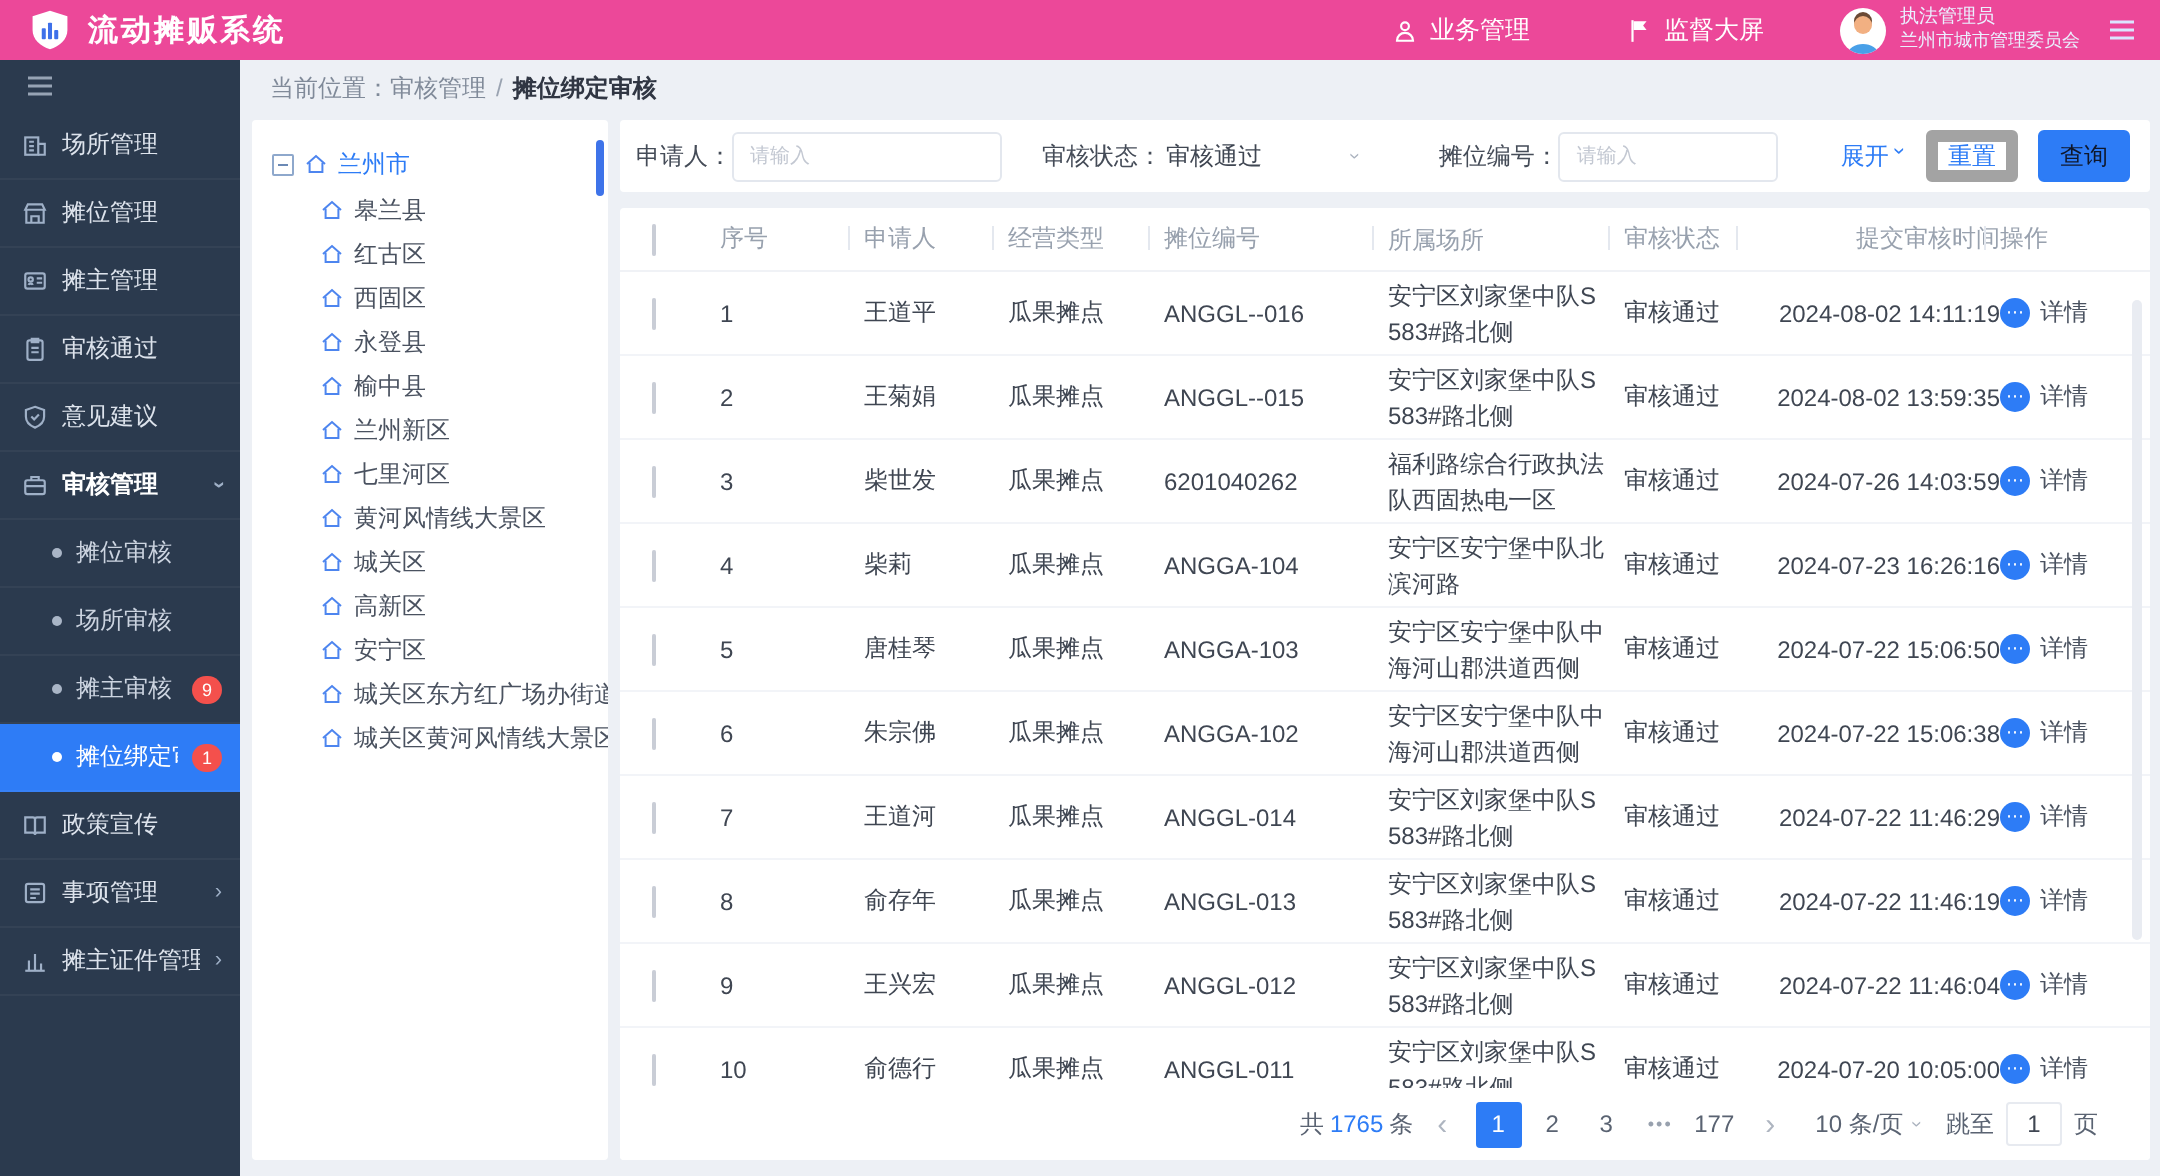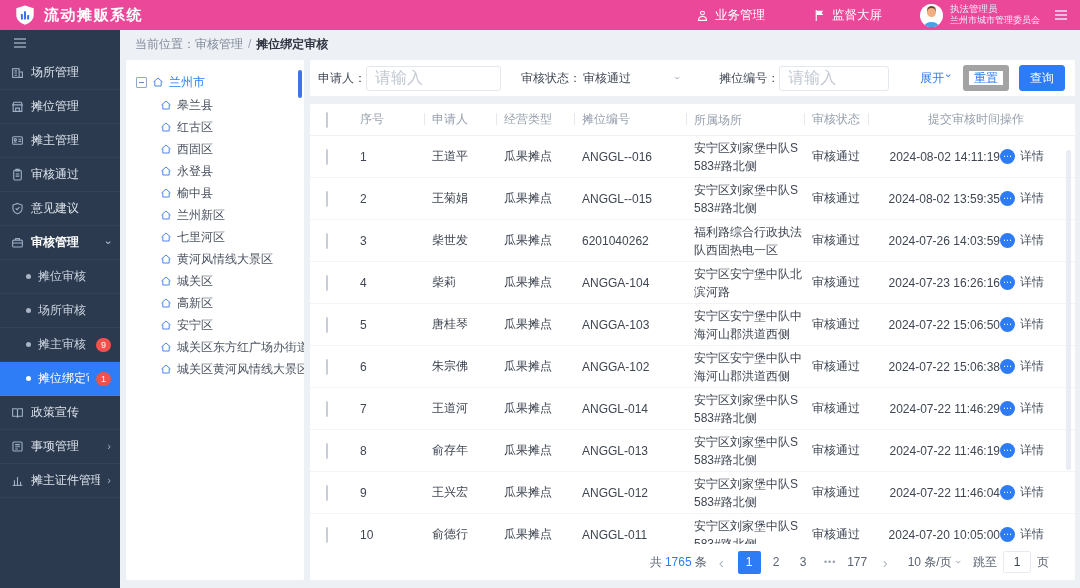--- a/index.html
+++ b/index.html
@@ -47,30 +47,30 @@
   .tree-root { display:flex; align-items:center; gap:5px; height:24px; color:#2d7cf6; cursor:pointer; }
   .expander { position:relative; width:11px; height:11px; border:1px solid #8ea8cc; border-radius:1px; background:#fff; flex:none; }
   .expander::after { content:""; position:absolute; left:2px; right:2px; top:4px; height:1px; background:#6b89b5; }
   .home-ic { display:flex; flex:none; color:#4d85ef; }
   .tree-child { display:flex; align-items:center; gap:5px; height:22px; padding-left:24px; color:#4a5260; white-space:nowrap; overflow:hidden; cursor:pointer; }
   .tree-thumb { position:absolute; right:2px; top:10px; width:4px; height:28px; background:#3e73e9; border-radius:2px; }
 
   
   .filter-card { position:absolute; left:310px; top:60px; width:765px; height:36px; background:#fff; border-radius:2px; display:flex; align-items:center; padding:0 10px 0 8px; }
   .f-label { color:#454c58; flex:none; }
-  .f-input { width:135px; height:25px; border:1px solid #e3e7ee; border-radius:3px; padding:0 8px; font-size:16px; color:#6d28d9; outline:none; background:#fff; }
+  .f-input { width:135px; height:25px; border:1px solid #e3e7ee; border-radius:3px; padding:0 8px; font-size:10px; color:#6d28d9; outline:none; background:#fff; }
   .f-input::placeholder { color:#c3c8d2; }
   .f-select { width:105px; height:25px; display:flex; align-items:center; justify-content:space-between; padding:0 6px 0 2px; color:#3f4652; cursor:pointer; }
   .f-select .chev { color:#aab2be; font-size:10px; }
   .gap20 { width:20px; flex:none; } .gap35 { width:35px; flex:none; } .gap31 { width:31px; flex:none; }
   .expand-link { color:#2d7cf6; display:flex; align-items:flex-start; gap:3px; cursor:pointer; flex:none; }
   .expand-link .chev { color:#2d7cf6; }
   .btn { height:26px; border-radius:3px; font-size:12px; display:flex; align-items:center; justify-content:center; cursor:pointer; flex:none; }
   .btn-reset { width:46px; background:#fff; border:6px solid #a3a3a3; color:#2d7cf6; margin-left:12px; }
-  .btn-query { width:46px; background:#2d7cf6; border:1px solid #2d7cf6; color:#ffffff; margin-left:10px; }
+  .btn-query { width:46px; background:#2d7cf6; border:1px solid #2d7cf6; color:#0f172a; margin-left:10px; }
 
   
   .table-card { position:absolute; left:310px; top:104px; width:765px; bottom:8px; background:#fff; border-radius:2px; overflow:hidden; }
   .thead { display:flex; align-items:center; height:32px; color:#98a1ae; padding-left:16px; border-bottom:1px solid #f0f2f6; }
   .thead .hc { position:relative; }
   .thead .hc.divider::before { content:""; position:absolute; left:-8px; top:2px; height:12px; width:1px; background:#e4e8ef; }
   .tbody { position:absolute; top:32px; bottom:36px; left:0; right:0; overflow:hidden; }
   .trow { display:flex; align-items:center; height:42px; border-bottom:1px solid #f2f4f8; padding-left:16px; color:#3f4652; }
   .c0 { width:34px; flex:none; }
   .c1 { width:72px; flex:none; }

